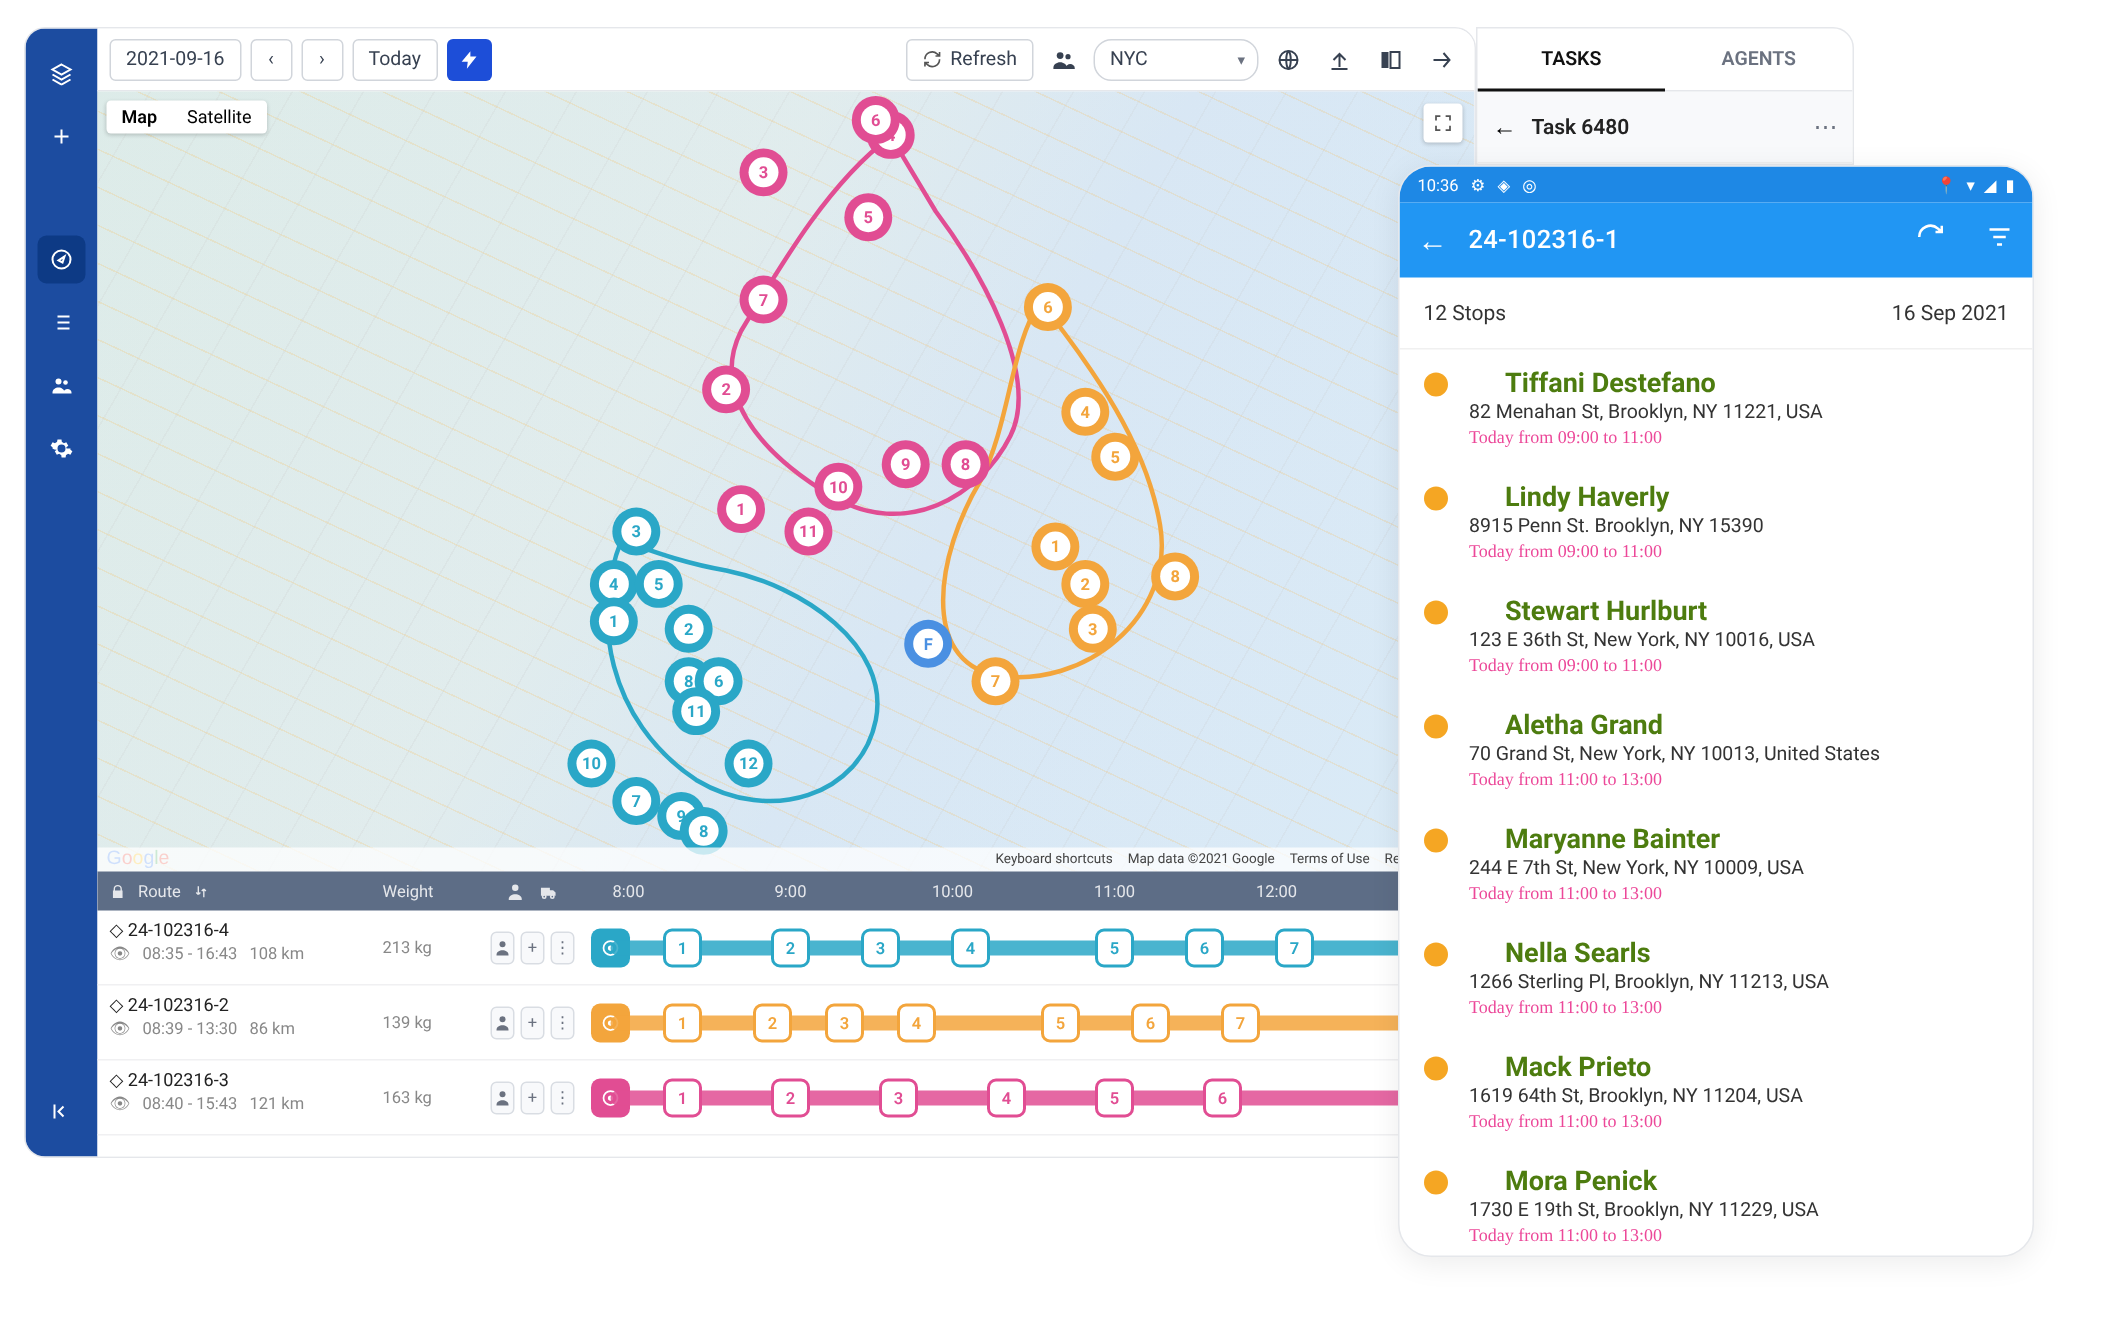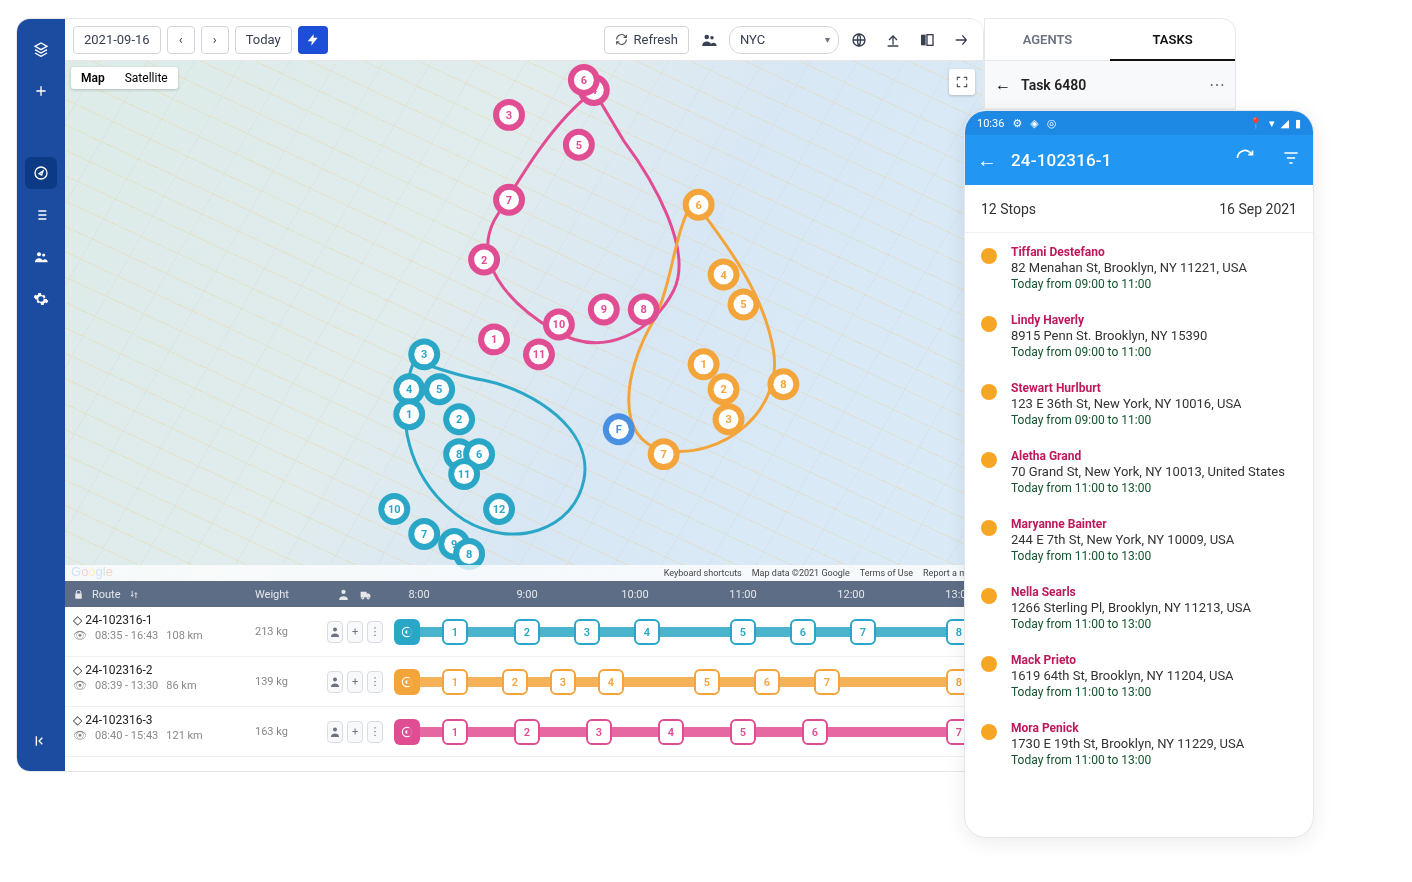--- a/index.html
+++ b/index.html
@@ -98,37 +98,37 @@
   }
   .side-tabs { height:42px; display:flex; }
   .side-tab { flex:1; display:flex; align-items:center; justify-content:center; font-size:13px; font-weight:600; color:#6b7280; border-bottom:1px solid #e5e7eb; cursor:pointer; }
   .side-tab.active { color:#111; border-bottom:2px solid #111; }
   .side-header { height:48px; display:flex; align-items:center; padding:0 10px; gap:10px; background:#f8f9fb; border-bottom:1px solid #eee; }
   .side-header .title { font-size:14px; font-weight:600; color:#222; }
   .dots { margin-left:auto; color:#6b7280; cursor:pointer; }
 
   
   .phone {
-    position:absolute; left:964px; top:110px; width:350px; height:728px;
+    position:absolute; left:932px; top:110px; width:424px; height:728px;
     background:#fff; border:1px solid #e5e7eb; border-radius:22px; overflow:hidden;
     box-shadow:0 4px 20px rgba(0,0,0,.08);
   }
   .ph-status { height:24px; background:#1e88e5; color:#fff; font-size:11px; display:flex; align-items:center; padding:0 12px; gap:8px; }
   .ph-status .right { margin-left:auto; display:flex; gap:6px; align-items:center; }
   .ph-appbar { height:50px; background:#2196f3; color:#fff; display:flex; align-items:center; padding:0 12px; gap:14px; }
   .ph-appbar .title { font-size:17px; font-weight:500; letter-spacing:.2px; }
   .ph-appbar .grow { flex:1; }
   .ph-sub { height:48px; display:flex; align-items:center; justify-content:space-between; padding:0 16px; font-size:14px; color:#333; border-bottom:1px solid #f0f0f0; }
   .ph-list { overflow:auto; height:calc(100% - 24px - 50px - 48px); }
   .ph-item { display:flex; gap:14px; padding:12px 16px 10px; }
   .ph-dot { width:16px; height:16px; background:#f5a623; border-radius:50%; margin-top:3px; flex-shrink:0; }
   .ph-item .body { flex:1; }
-  .ph-item .name { font-size:12px; font-weight:700; color:#be185d; }
+  .ph-item .name { font-size:18px; font-weight:700; color:#4d7c0f;margin-left:24px; }
   .ph-item .addr { font-size:13px; color:#333; margin-top:1px; }
-  .ph-item .time { font-size:12px; color:#14532d; margin-top:2px; }
+  .ph-item .time { font-size:12px; color:#ec4899; margin-top:2px;font-family:Liberation Serif, serif; }
 
   .svg-ic { width:16px; height:16px; }
 </style>
 </head>
 <body>
 
 <div class="stage">
 
   <div class="desktop">
 
@@ -458,21 +458,21 @@
             <div class="time-tick" style="left: 24%;">9:00</div>
             <div class="time-tick" style="left: 42%;">10:00</div>
             <div class="time-tick" style="left: 60%;">11:00</div>
             <div class="time-tick" style="left: 78%;">12:00</div>
             <div class="time-tick" style="left: 96%;">13:00</div>
           </div>
       </div>
       <div id="panelRows">
           <div class="panel-row">
     <div class="info">
-      <div class="rid">◇ 24-102316-1</div>
+      <div class="rid">◇ 24-102316-4</div>
       <div class="meta">
                 <span>👁</span>
                 <span>08:35 - 16:43</span>
                 <span>108 km</span>
               </div>
     </div>
     <div class="wcol">213 kg</div>
     <div class="act">
       <div class="ab">
                 <svg width="12" height="12" viewBox="0 0 24 24" fill="#6b7280">
@@ -576,22 +576,22 @@
               <div class="tnode" style="left: 96%; border: 2px solid rgb(225, 77, 147); color: rgb(225, 77, 147);">7</div>
             </div>
           </div>
         </div>
     </div>
 
   </div>
 
   <div class="side">
     <div class="side-tabs">
+      <div class="side-tab active">TASKS</div>
       <div class="side-tab">AGENTS</div>
-      <div class="side-tab active">TASKS</div>
     </div>
     <div class="side-header">
       <span style="cursor:pointer">←</span>
       <span class="title">Task 6480</span>
       <span class="dots">⋯</span>
     </div>
   </div>
 
   <div class="phone">
     <div class="ph-status">

